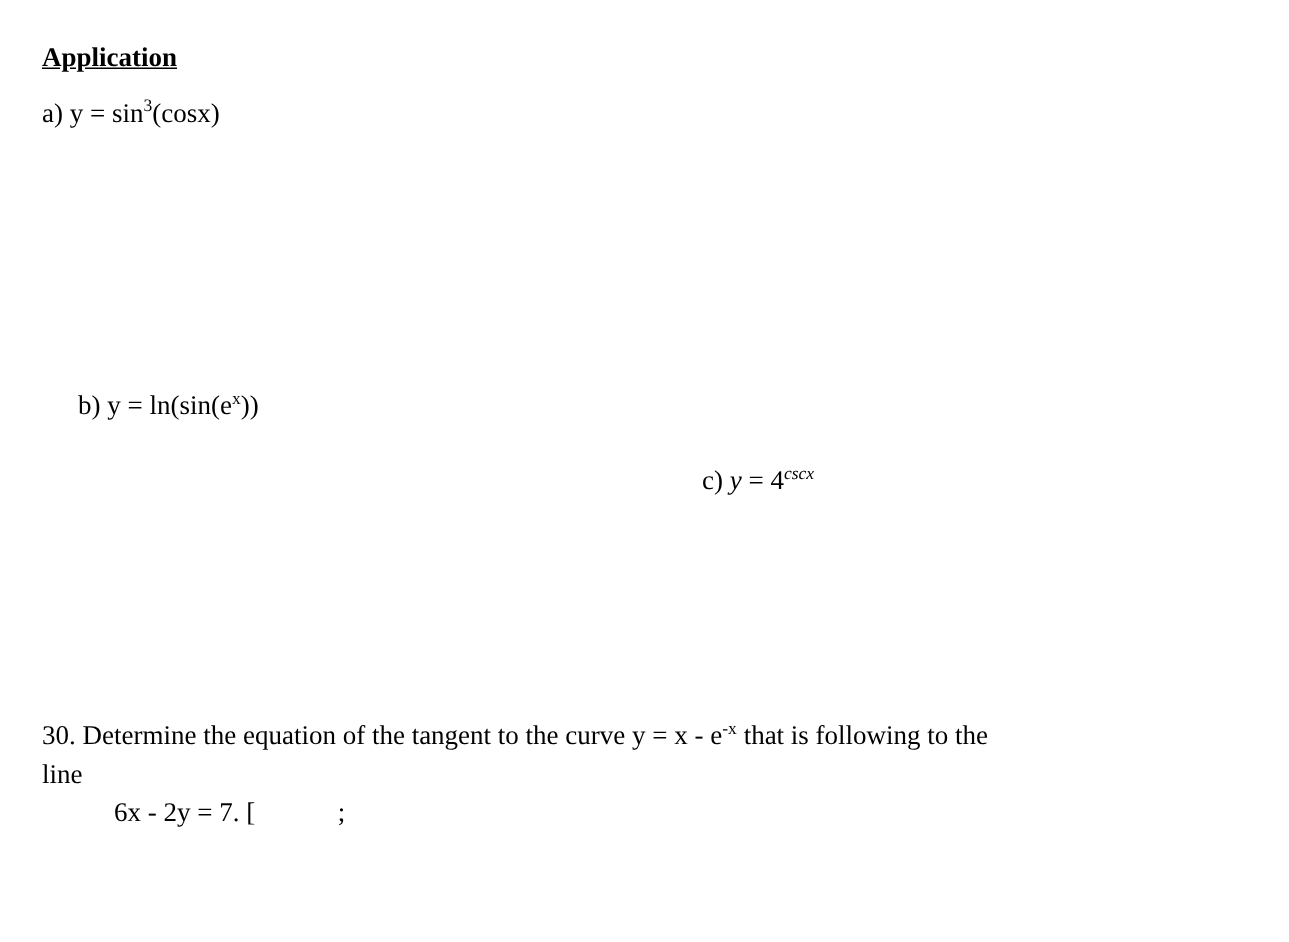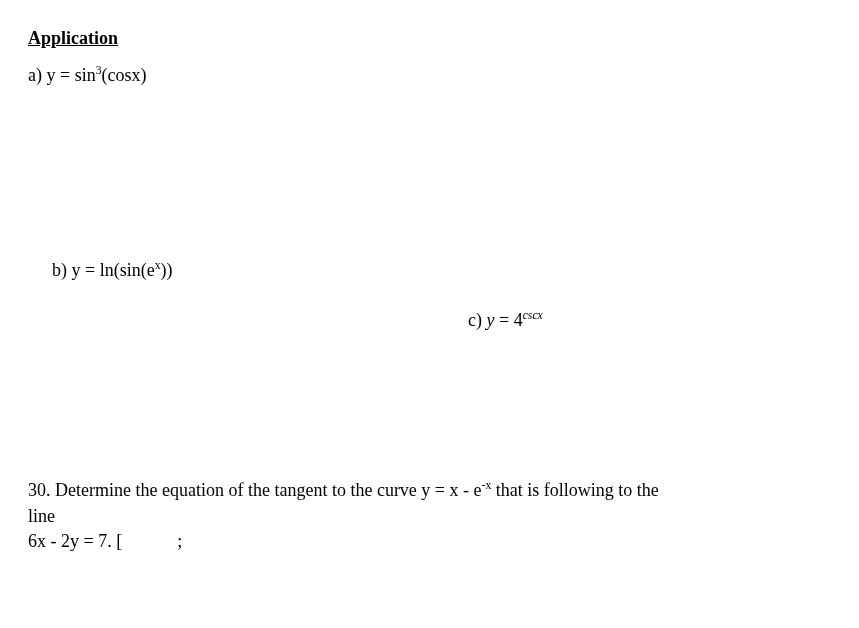--- a/index.html
+++ b/index.html
@@ -58,20 +58,21 @@
   sup.math {
     font-size: 0.65em;
     vertical-align: super;
     line-height: 0;
   }
   .italic {
     font-style: italic;
   }
   .bracket-note {
     display: inline-block;
+    margin-left: 48px;
   }
   .post-bracket {
     display: inline-block;
     width: 60px;
     text-align: right;
   }
 </style>
 </head>
 <body>
 

